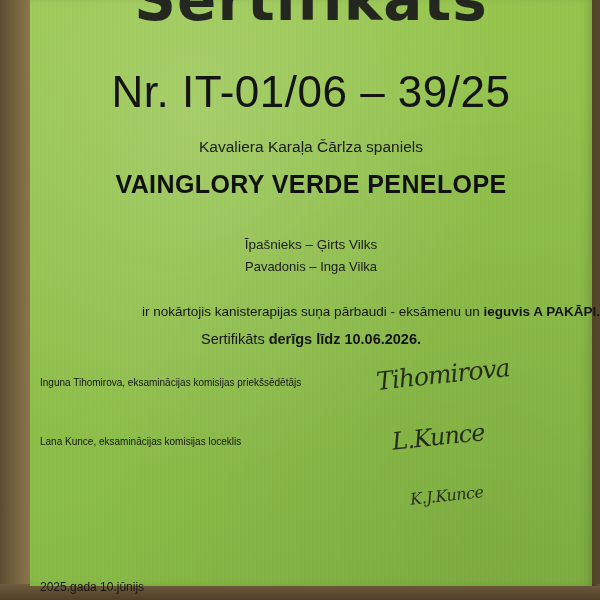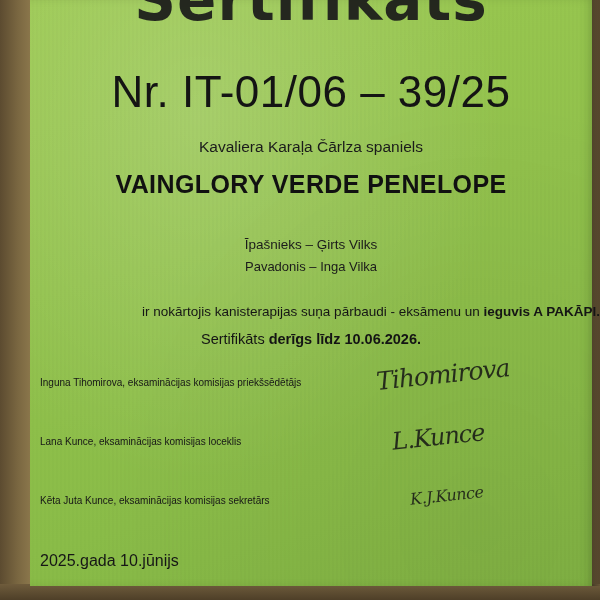--- a/index.html
+++ b/index.html
@@ -206,22 +206,22 @@
   .sig-mark-3 {
     left: 370px;
     top: -4px;
     font-size: 16px;
     letter-spacing: -0.5px;
   }
 
   .date-line {
     position: absolute;
     left: 10px;
-    top: 552px;
-    font-size: 16px;
+    top: 580px;
+    font-size: 12px;
     color: #161616;
   }
 
   
   .texture {
     position: absolute;
     left: 30px; top: 0;
     width: 562px; height: 586px;
     pointer-events: none;
     background:
@@ -269,21 +269,20 @@
       <span class="sig-name">Inguna Tihomirova, eksaminācijas komisijas priekšsēdētājs</span>
       <span class="sig-mark sig-mark-1">Tihomirova</span>
     </div>
 
     <div class="sig-block sig-2">
       <span class="sig-name">Lana Kunce, eksaminācijas komisijas loceklis</span>
       <span class="sig-mark sig-mark-2">L.Kunce</span>
     </div>
 
     <div class="sig-block sig-3">
-      <span class="sig-name">Kēta Juta Kunce, eksaminācijas komisijas sekretārs</span>
       <span class="sig-mark sig-mark-3">K.J.Kunce</span>
     </div>
 
     <div class="date-line">2025.gada 10.jūnijs</div>
   </div>
 
   <div class="texture"></div>
 </div>
 
 </body></html>

